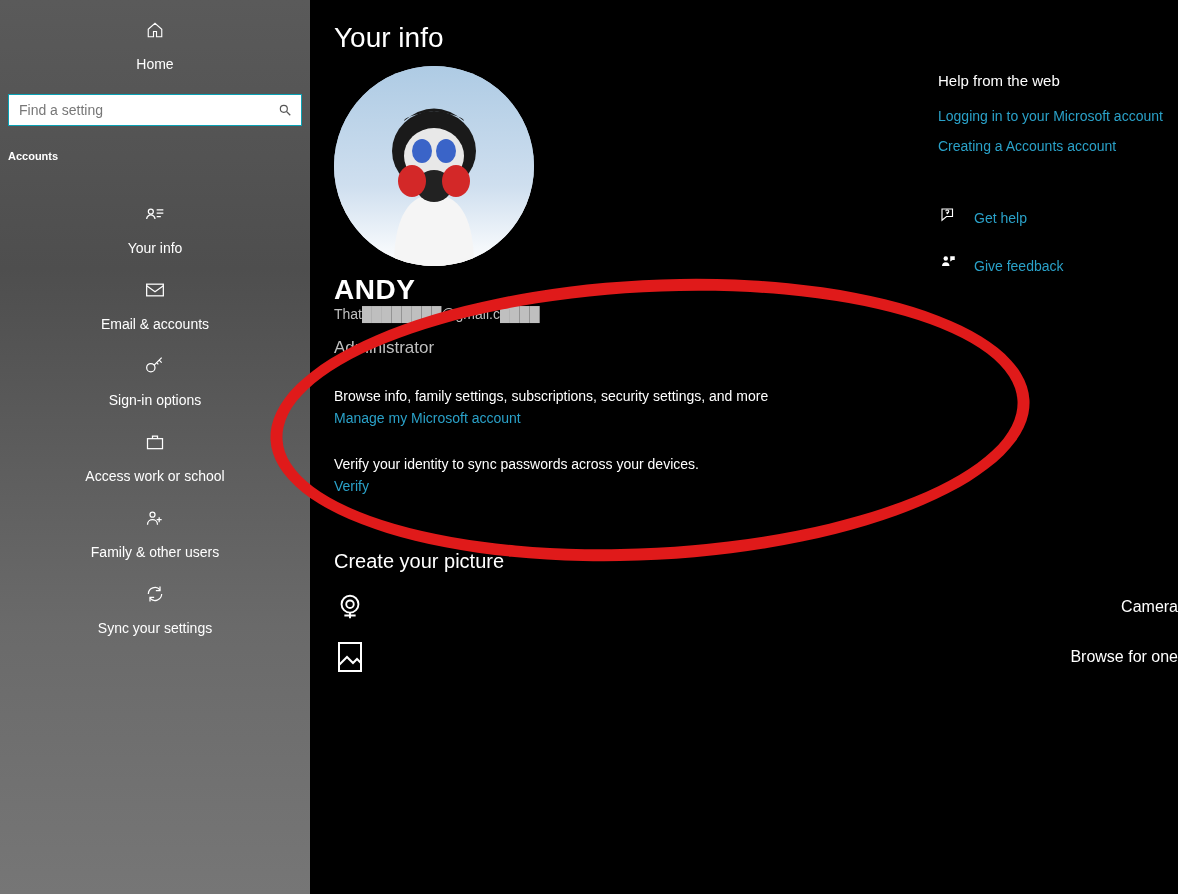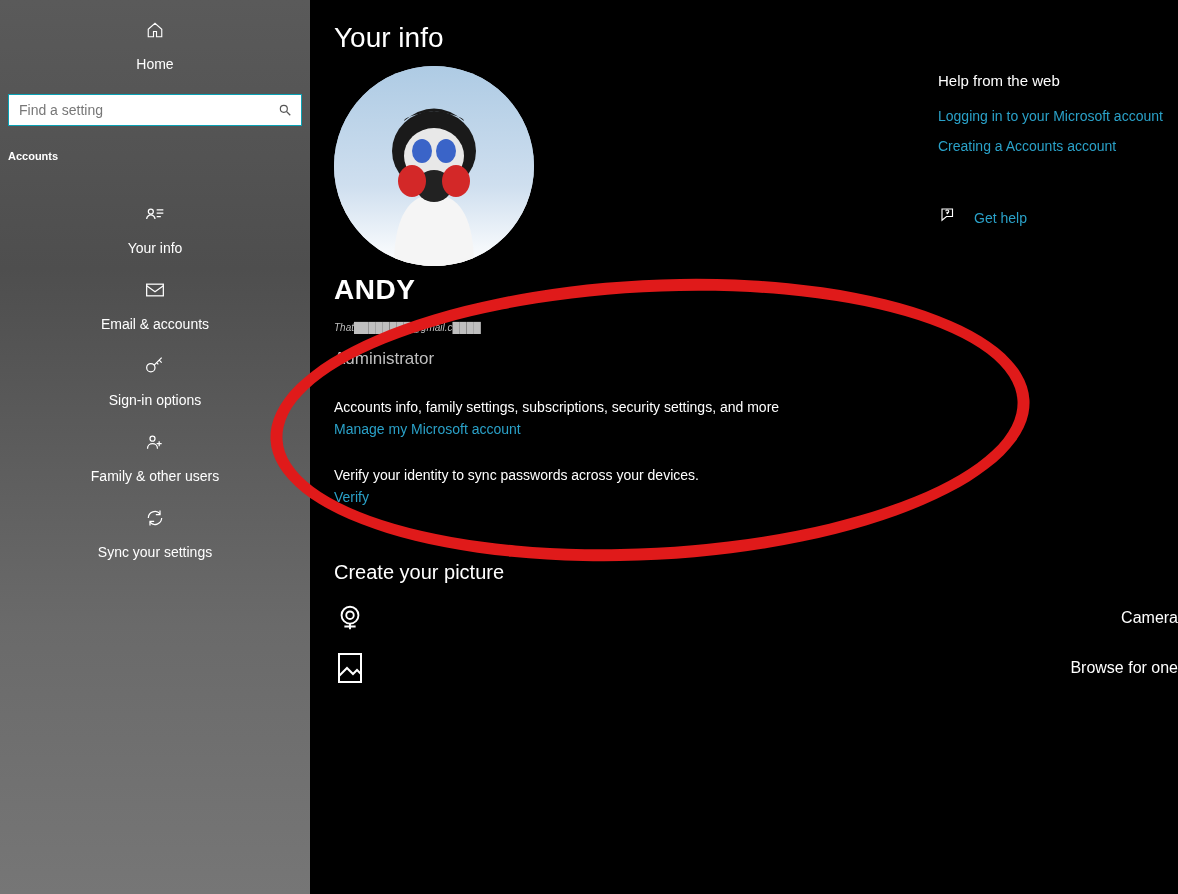--- a/index.html
+++ b/index.html
@@ -63,21 +63,21 @@
     font-weight: 400;
     margin-bottom: 12px;
   }
   .avatar {
     width: 200px; height: 200px; border-radius: 50%;
     background: linear-gradient(180deg, #b6cbe0 0%, #9fb9d3 40%, #e8eff6 70%, #fff 100%);
     position: relative; overflow: hidden;
     margin-bottom: 8px;
   }
   .username { font-size: 28px; font-weight: 700; letter-spacing: 0.5px; margin-top: 6px; }
-  .email { font-size: 10px; color: #bfbfbf; margin-top: 16px; font-style: italic; }
+  .email { font-size: 14px; color: #bfbfbf; margin-top: 0; }
   .role { font-size: 17px; color: #bfbfbf; margin-top: 16px; }
   .info-block { margin-top: 30px; font-size: 14px; }
   .info-text { color: #fff; }
   .link { color: #2aa1c8; cursor: pointer; margin-top: 6px; display:inline-block; }
   .subheading { font-size: 20px; font-weight: 400; margin-top: 56px; margin-bottom: 18px; }
   .option-row { display:flex; align-items:center; gap:20px; margin: 18px 0; cursor:pointer;justify-content:space-between; }
   .option-icon { width:32px; height:32px; display:flex; align-items:center; justify-content:center; flex:0 0 32px; }
   .right-panel {
     position: absolute;
     top: 72px;
@@ -153,20 +153,29 @@
     <div class="nav-item">
       <span class="icon">
         <svg width="20" height="20" viewBox="0 0 24 24" fill="none" stroke="#fff" stroke-width="1.5">
           <circle cx="7" cy="14" r="5"></circle>
             <path d="M11 11 L20 2 M17 5l3 3 M14 8l2 2"></path>
         </svg>
       </span>
       <span>Sign-in options</span>
     </div>
 
+    <div class="nav-item">
+      <span class="icon">
+        <svg width="20" height="20" viewBox="0 0 24 24" fill="none" stroke="#fff" stroke-width="1.5">
+          <rect x="3" y="8" width="18" height="12"></rect>
+            <path d="M9 8V5h6v3"></path>
+        </svg>
+      </span>
+      <span>Access work or school</span>
+    </div>
 
     <div class="nav-item">
       <span class="icon">
         <svg width="20" height="20" viewBox="0 0 24 24" fill="none" stroke="#fff" stroke-width="1.5">
           <circle cx="9" cy="8" r="3"></circle>
             <path d="M3 20c0-4 3-6 6-6s6 2 6 6"></path>
           <path d="M17 11v6M14 14h6"></path>
         </svg>
       </span>
       <span>Family &amp; other users</span>
@@ -214,21 +223,21 @@
 
       <path d="M70 55 Q100 30 130 55 Q130 50 100 45 Q70 50 70 55" fill="#1a1a1a"></path>
     </svg>
   </div>
 
   <div class="username">ANDY</div>
   <div class="email">That████████@gmail.c████</div>
   <div class="role">Administrator</div>
 
   <div class="info-block">
-    <div class="info-text">Accounts info, family settings, subscriptions, security settings, and more</div>
+    <div class="info-text">Browse info, family settings, subscriptions, security settings, and more</div>
     <a class="link">Manage my Microsoft account</a>
   </div>
 
   <div class="info-block">
     <div class="info-text">Verify your identity to sync passwords across your devices.</div>
     <a class="link">Verify</a>
   </div>
 
   <div class="subheading">Create your picture</div>
 
@@ -264,16 +273,26 @@
       <div class="help-row">
         <span class="help-icon">
           <svg width="18" height="18" viewBox="0 0 24 24" fill="none" stroke="#fff" stroke-width="1.5">
             <path d="M4 4h14v10H10l-6 5V4z"></path>
               <circle cx="11" cy="9" r="0.5" fill="#fff"></circle>
             <path d="M9 7a2 2 0 1 1 3 2c-1 .5-1 1-1 2"></path>
           </svg>
         </span>
         <span class="link">Get help</span>
       </div>
+      <div class="help-row">
+        <span class="help-icon">
+          <svg width="18" height="18" viewBox="0 0 24 24" fill="#fff">
+            <circle cx="9" cy="6" r="3"></circle>
+              <path d="M4 16c0-3 2-5 5-5s5 2 5 5H4z"></path>
+            <path d="M15 3h6v5h-3l-3 2V3z" fill="#fff"></path>
+          </svg>
+        </span>
+        <span class="link">Give feedback</span>
+      </div>
     </div>
   </div>
 
 </div>
 
 </body></html>

